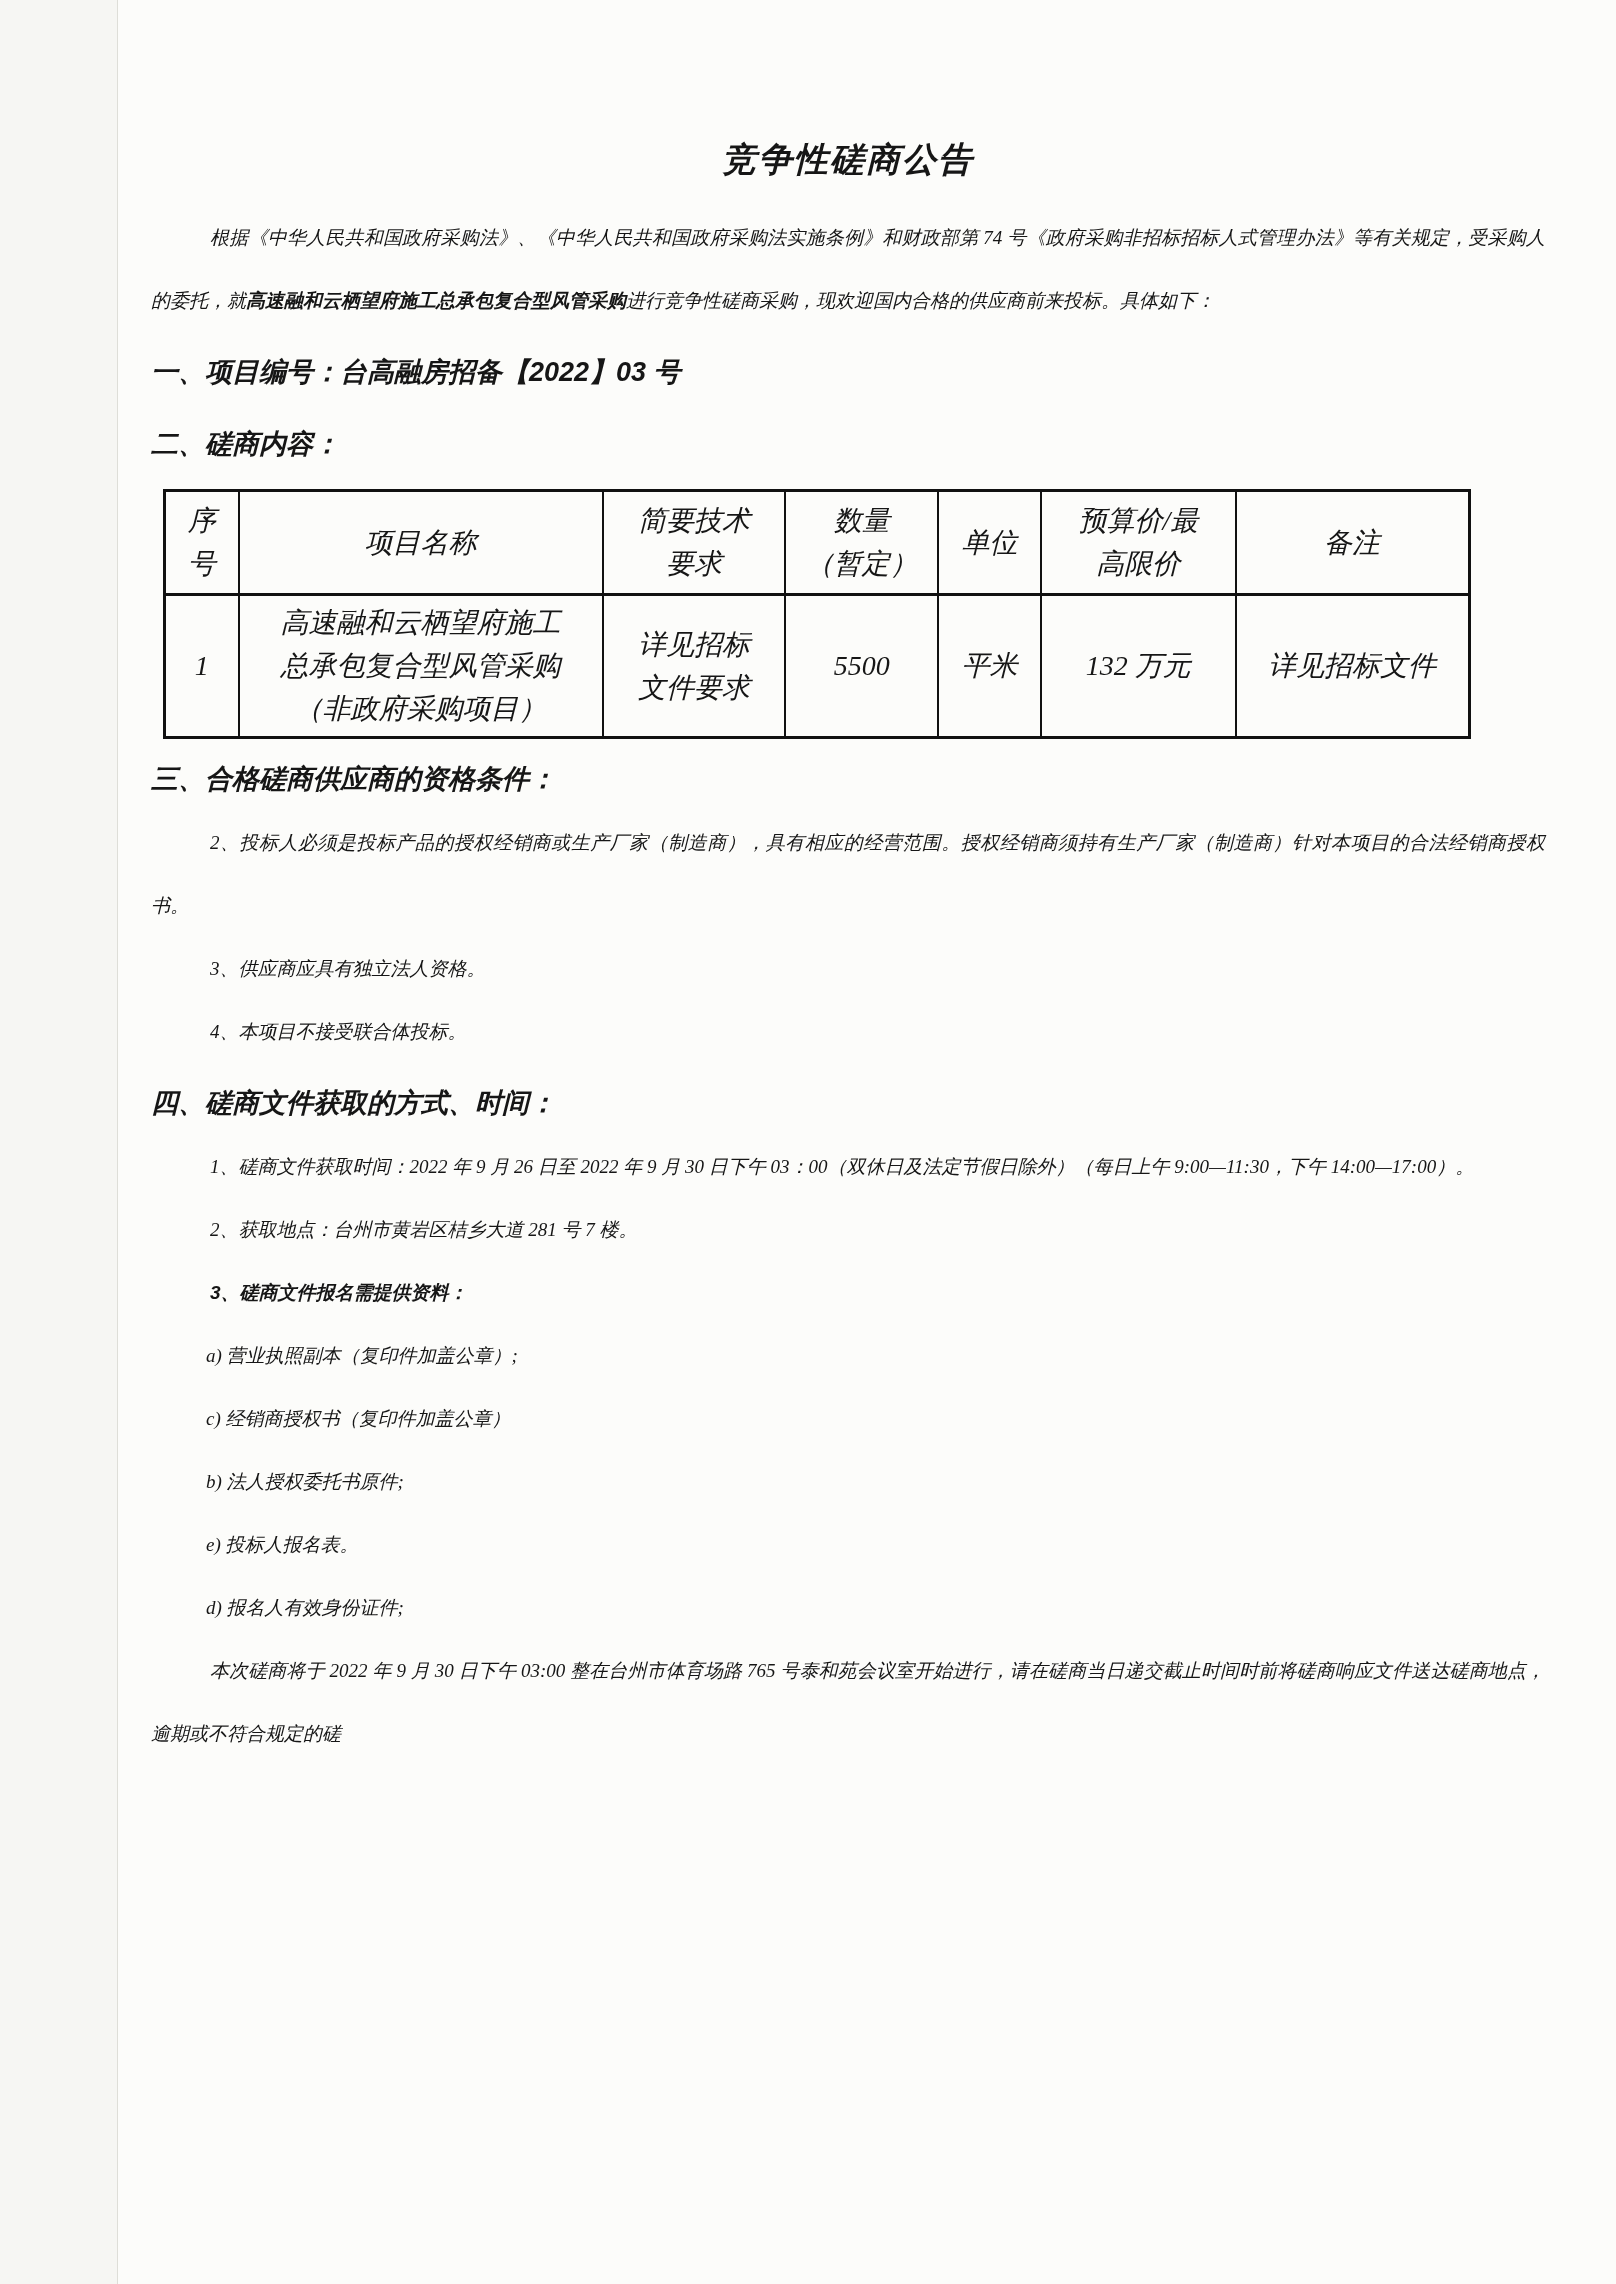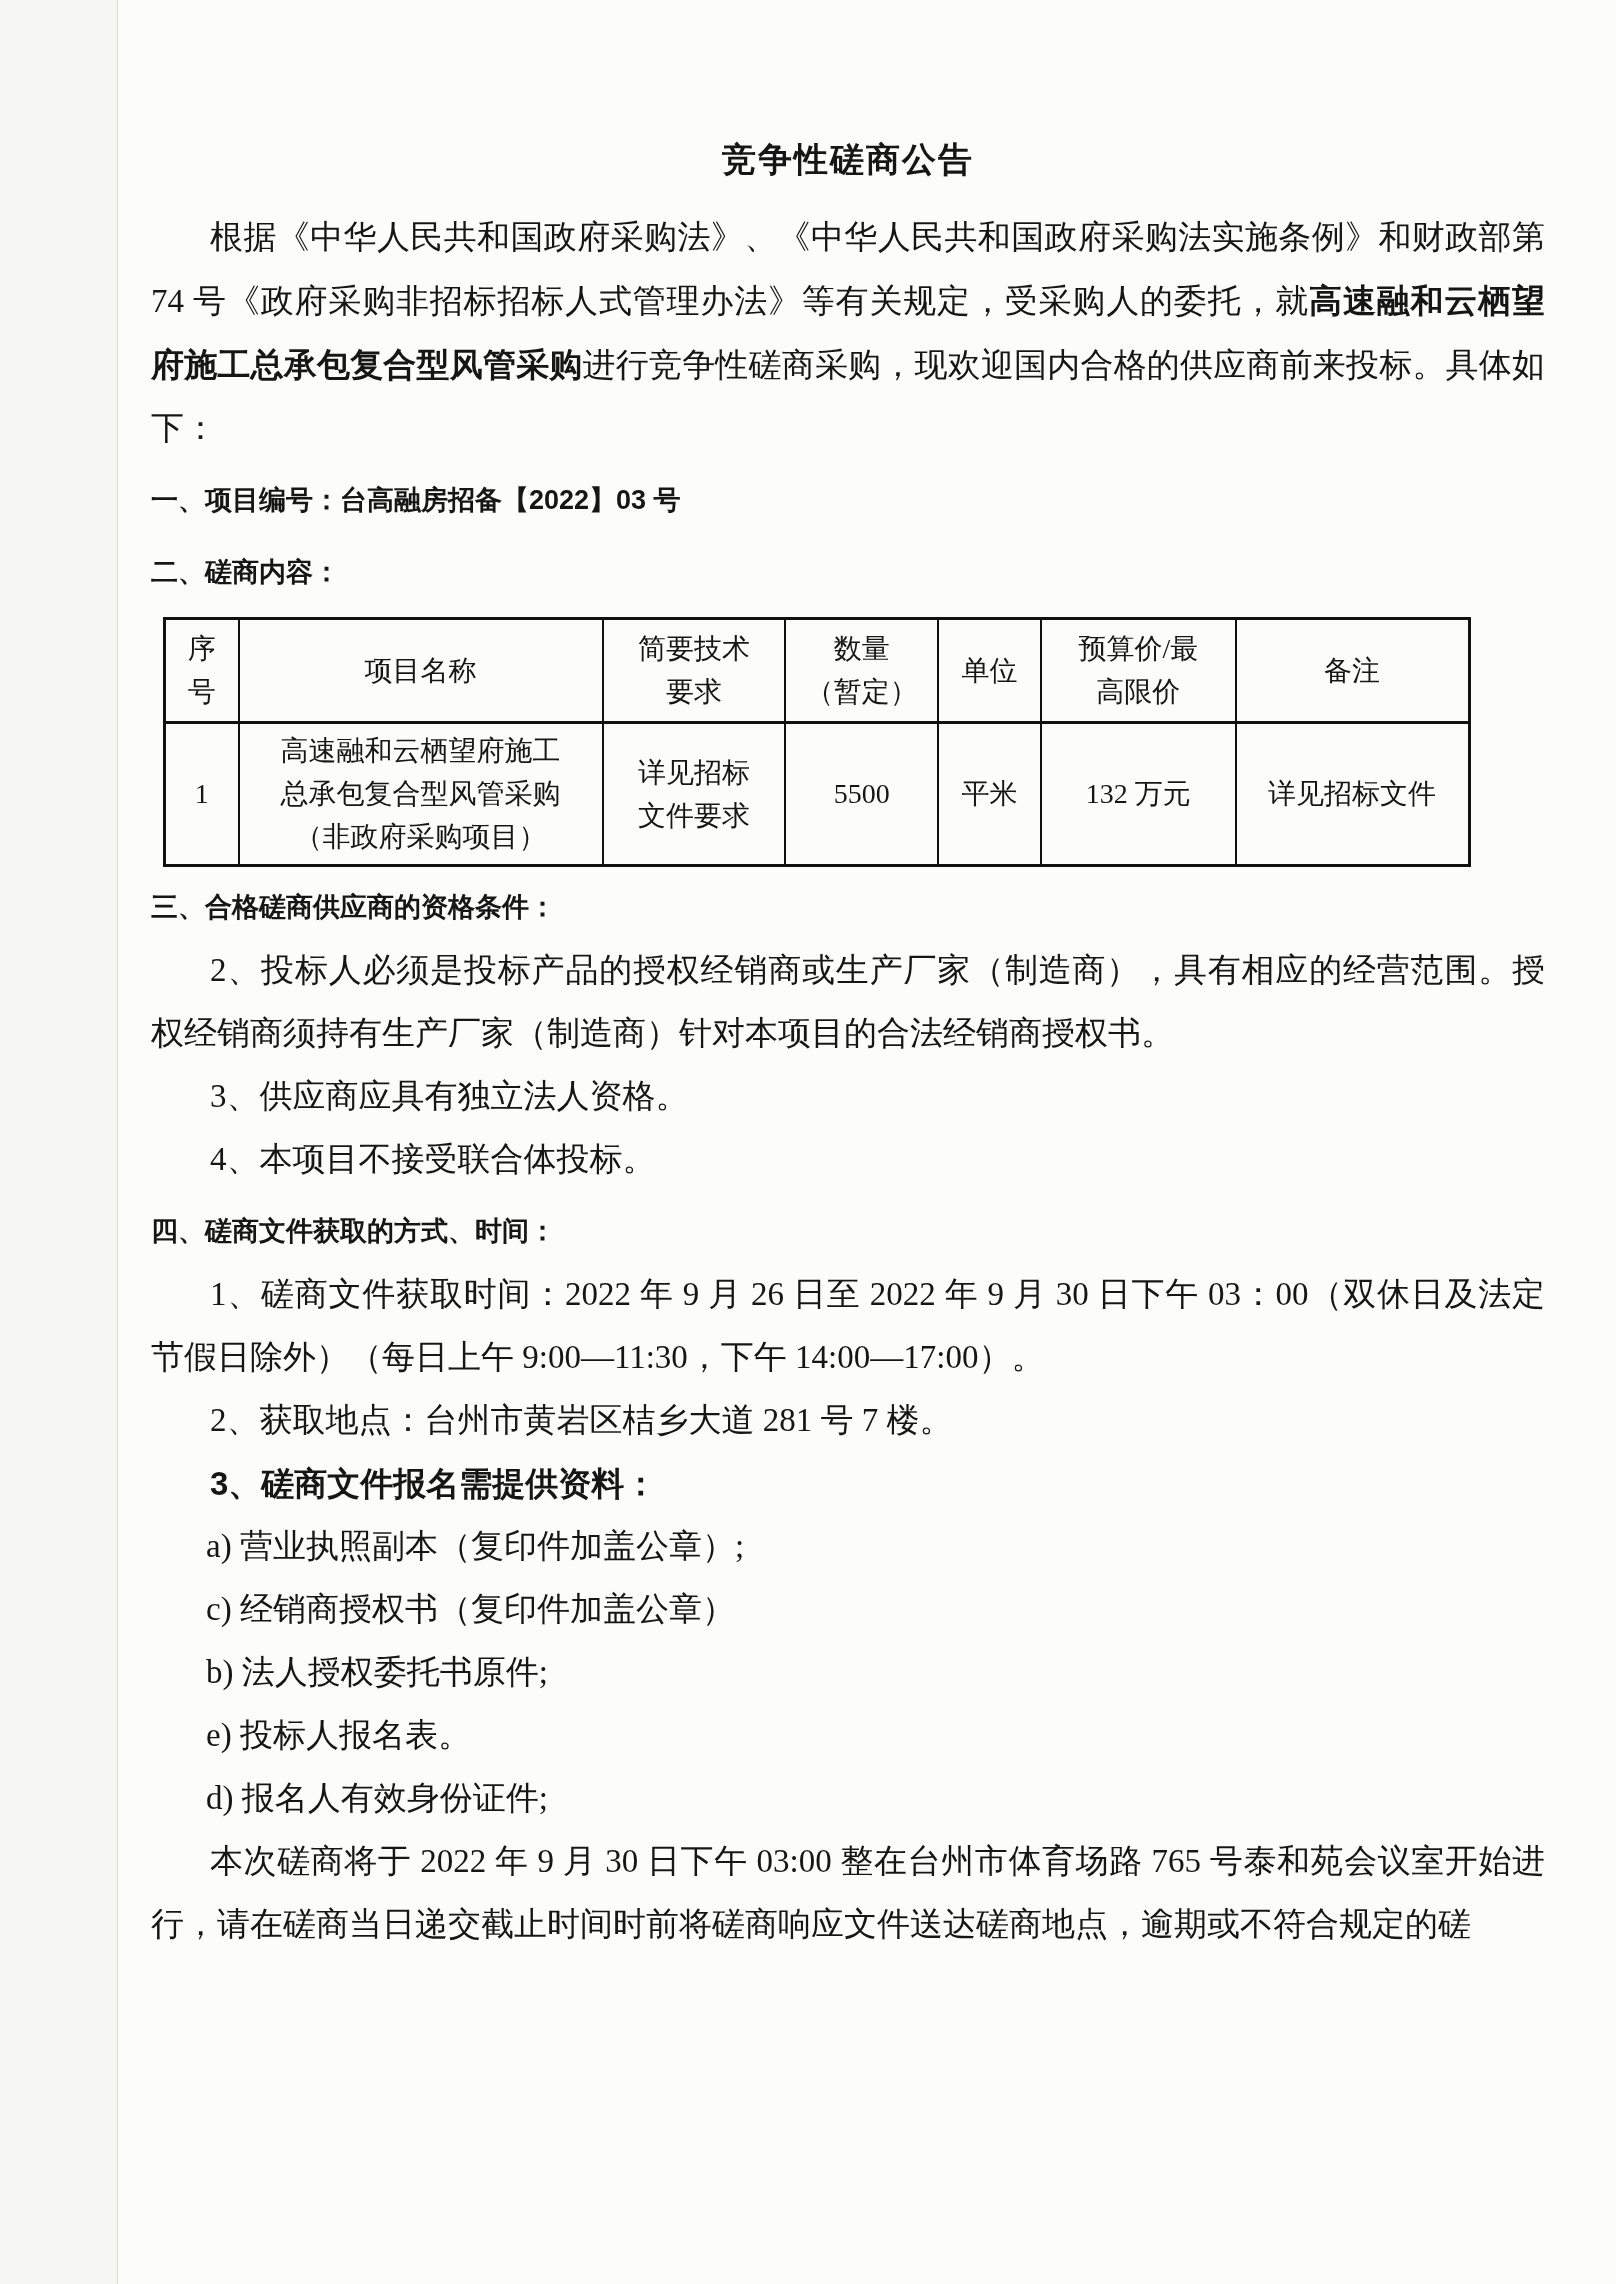--- a/index.html
+++ b/index.html
@@ -21,32 +21,33 @@
   .scan-line {
     position: absolute;
     left: 117px; top: 0;
     width: 1.3px; height: 100%;
     background: #dedeD8;
   }
   .content {
     position: relative;
     padding: 134px 71px 0 151px;
     box-sizing: border-box;
+    font-style: italic;
   }
   .doc-title {
     margin: 0 0 19.5px 0;
     text-align: center;
     font-size: 34px;
     line-height: 52px;
     font-weight: 700;
     letter-spacing: 2px;
   }
   p.body {
     margin: 0;
-    font-size: 33px;
+    font-size: 19px;
     line-height: 63px;
     text-align: justify;
   }
   .indent { text-indent: 59px; }
   h2.sec {
     margin: 9px 0 0 0;
     font-size: 27px;
     line-height: 63px;
     font-weight: 700;
     font-family: "Liberation Sans", "DejaVu Sans", sans-serif;

